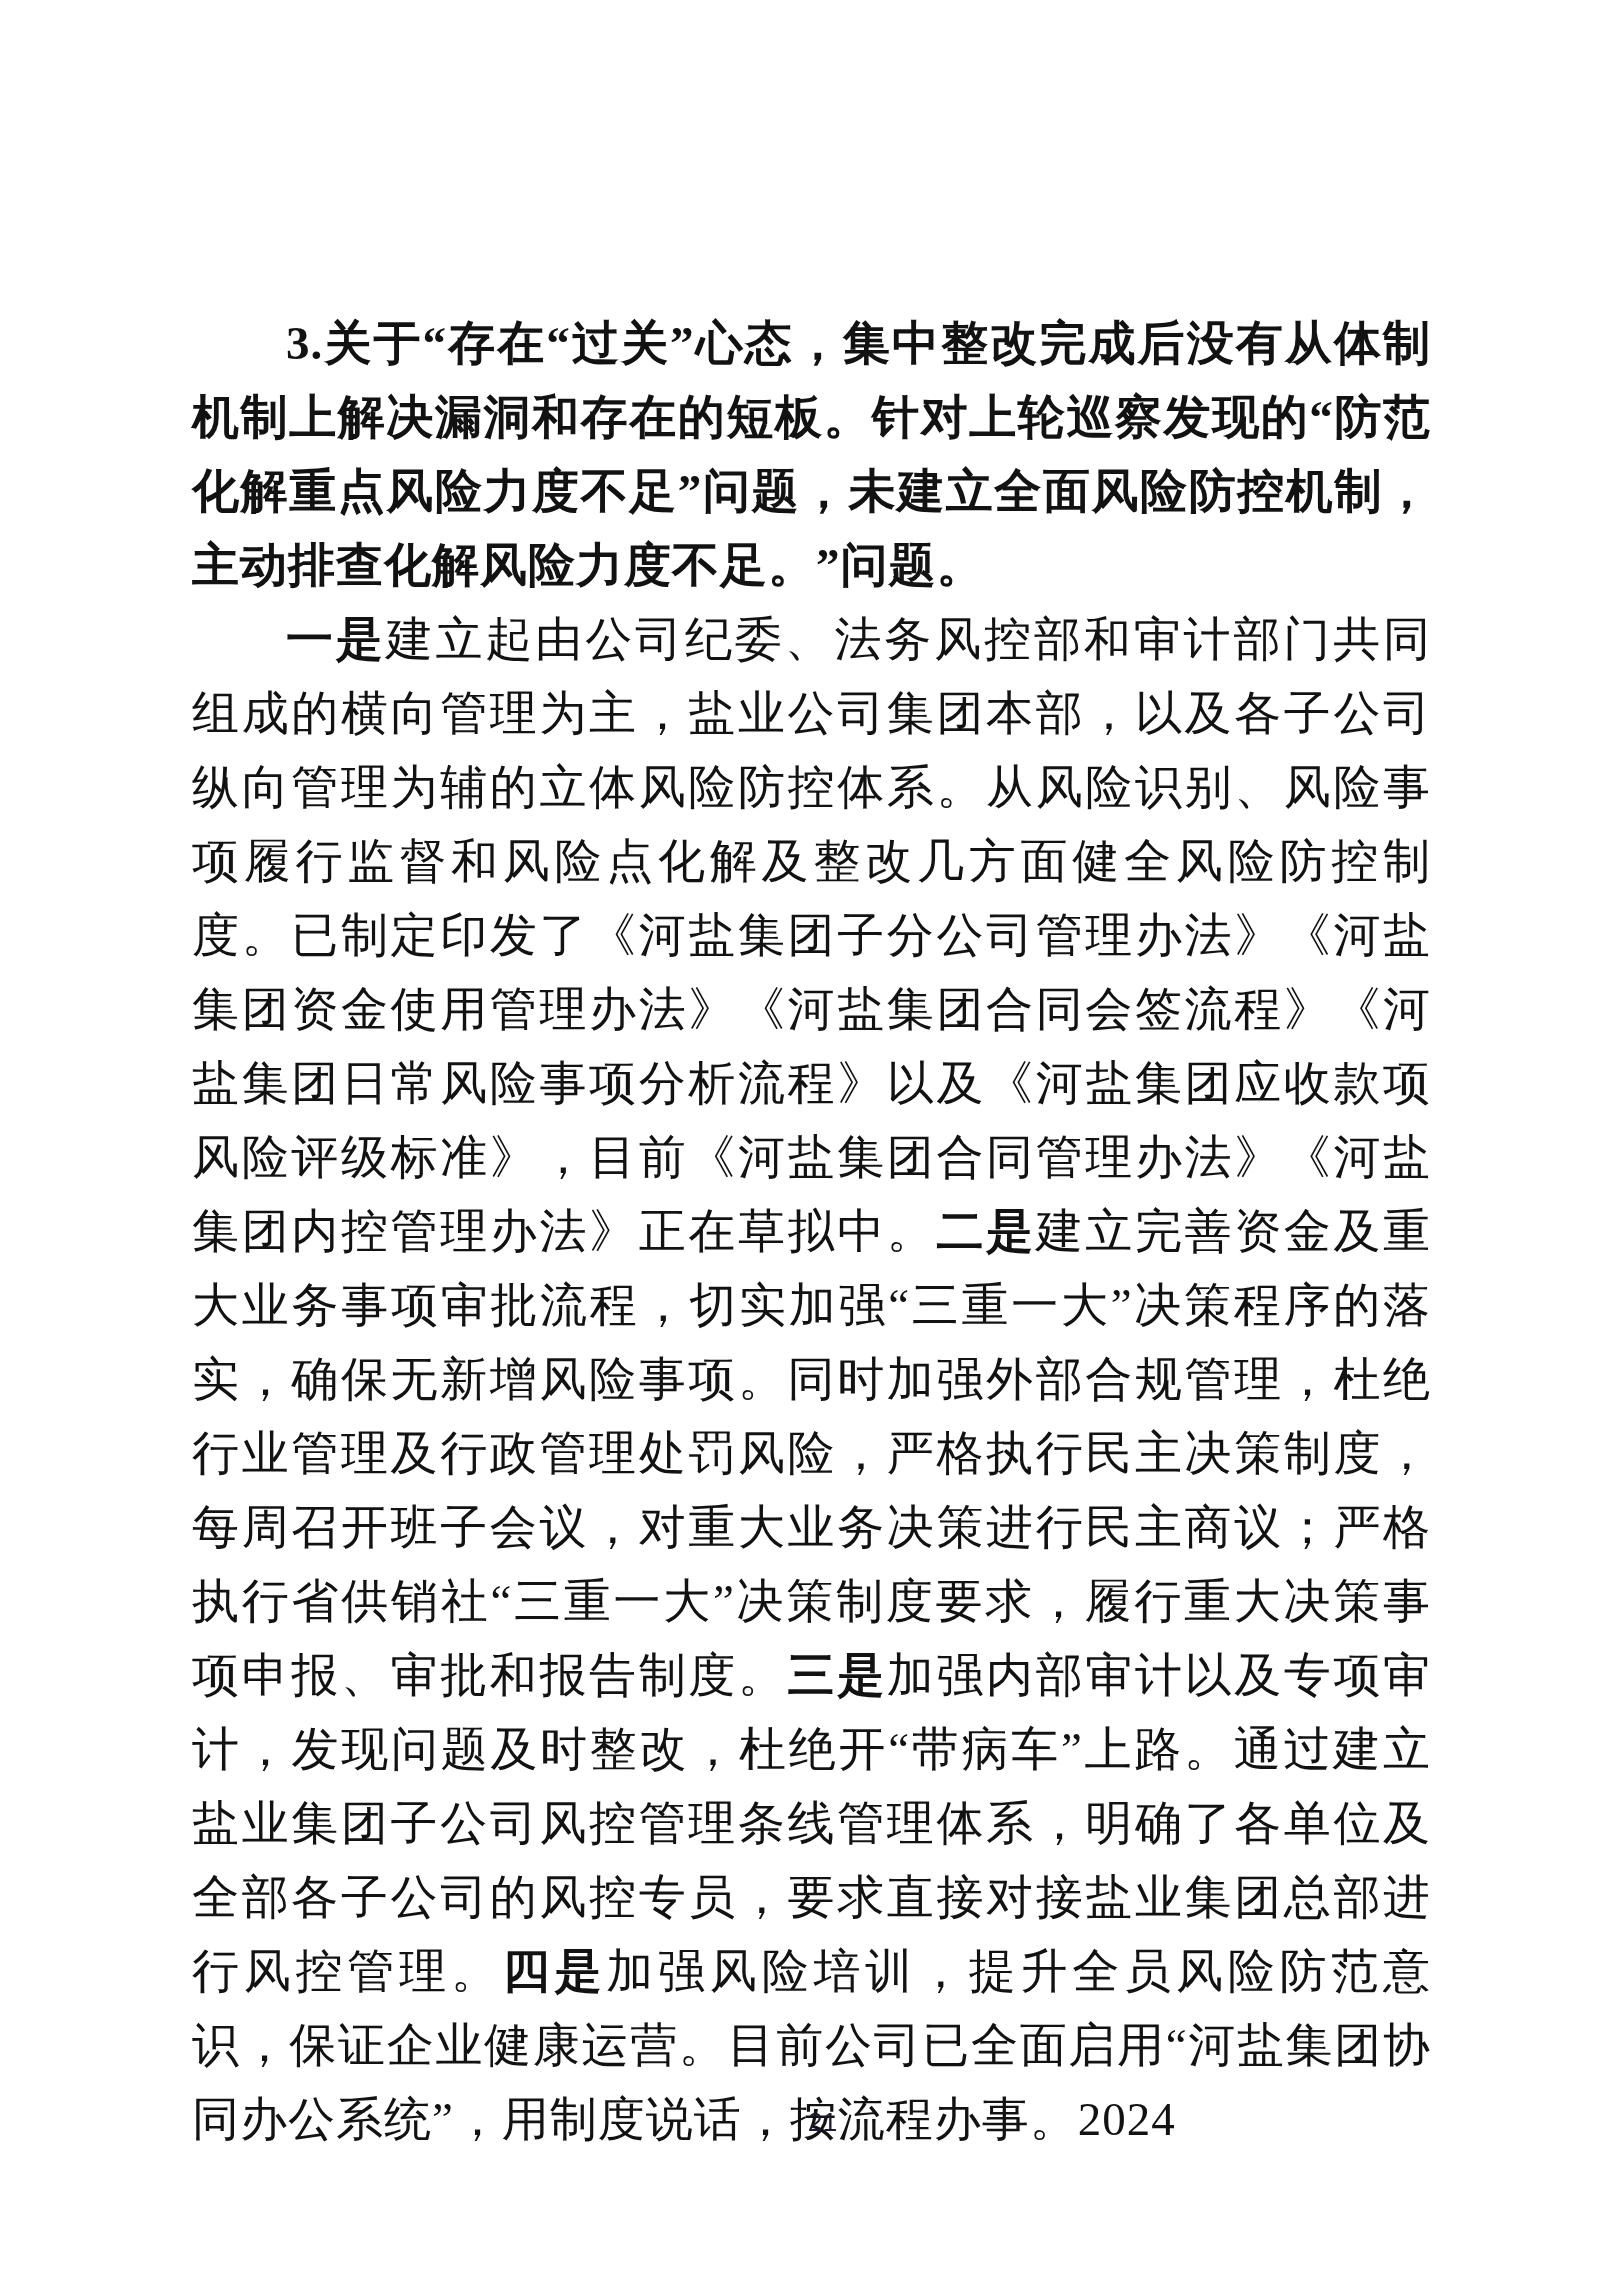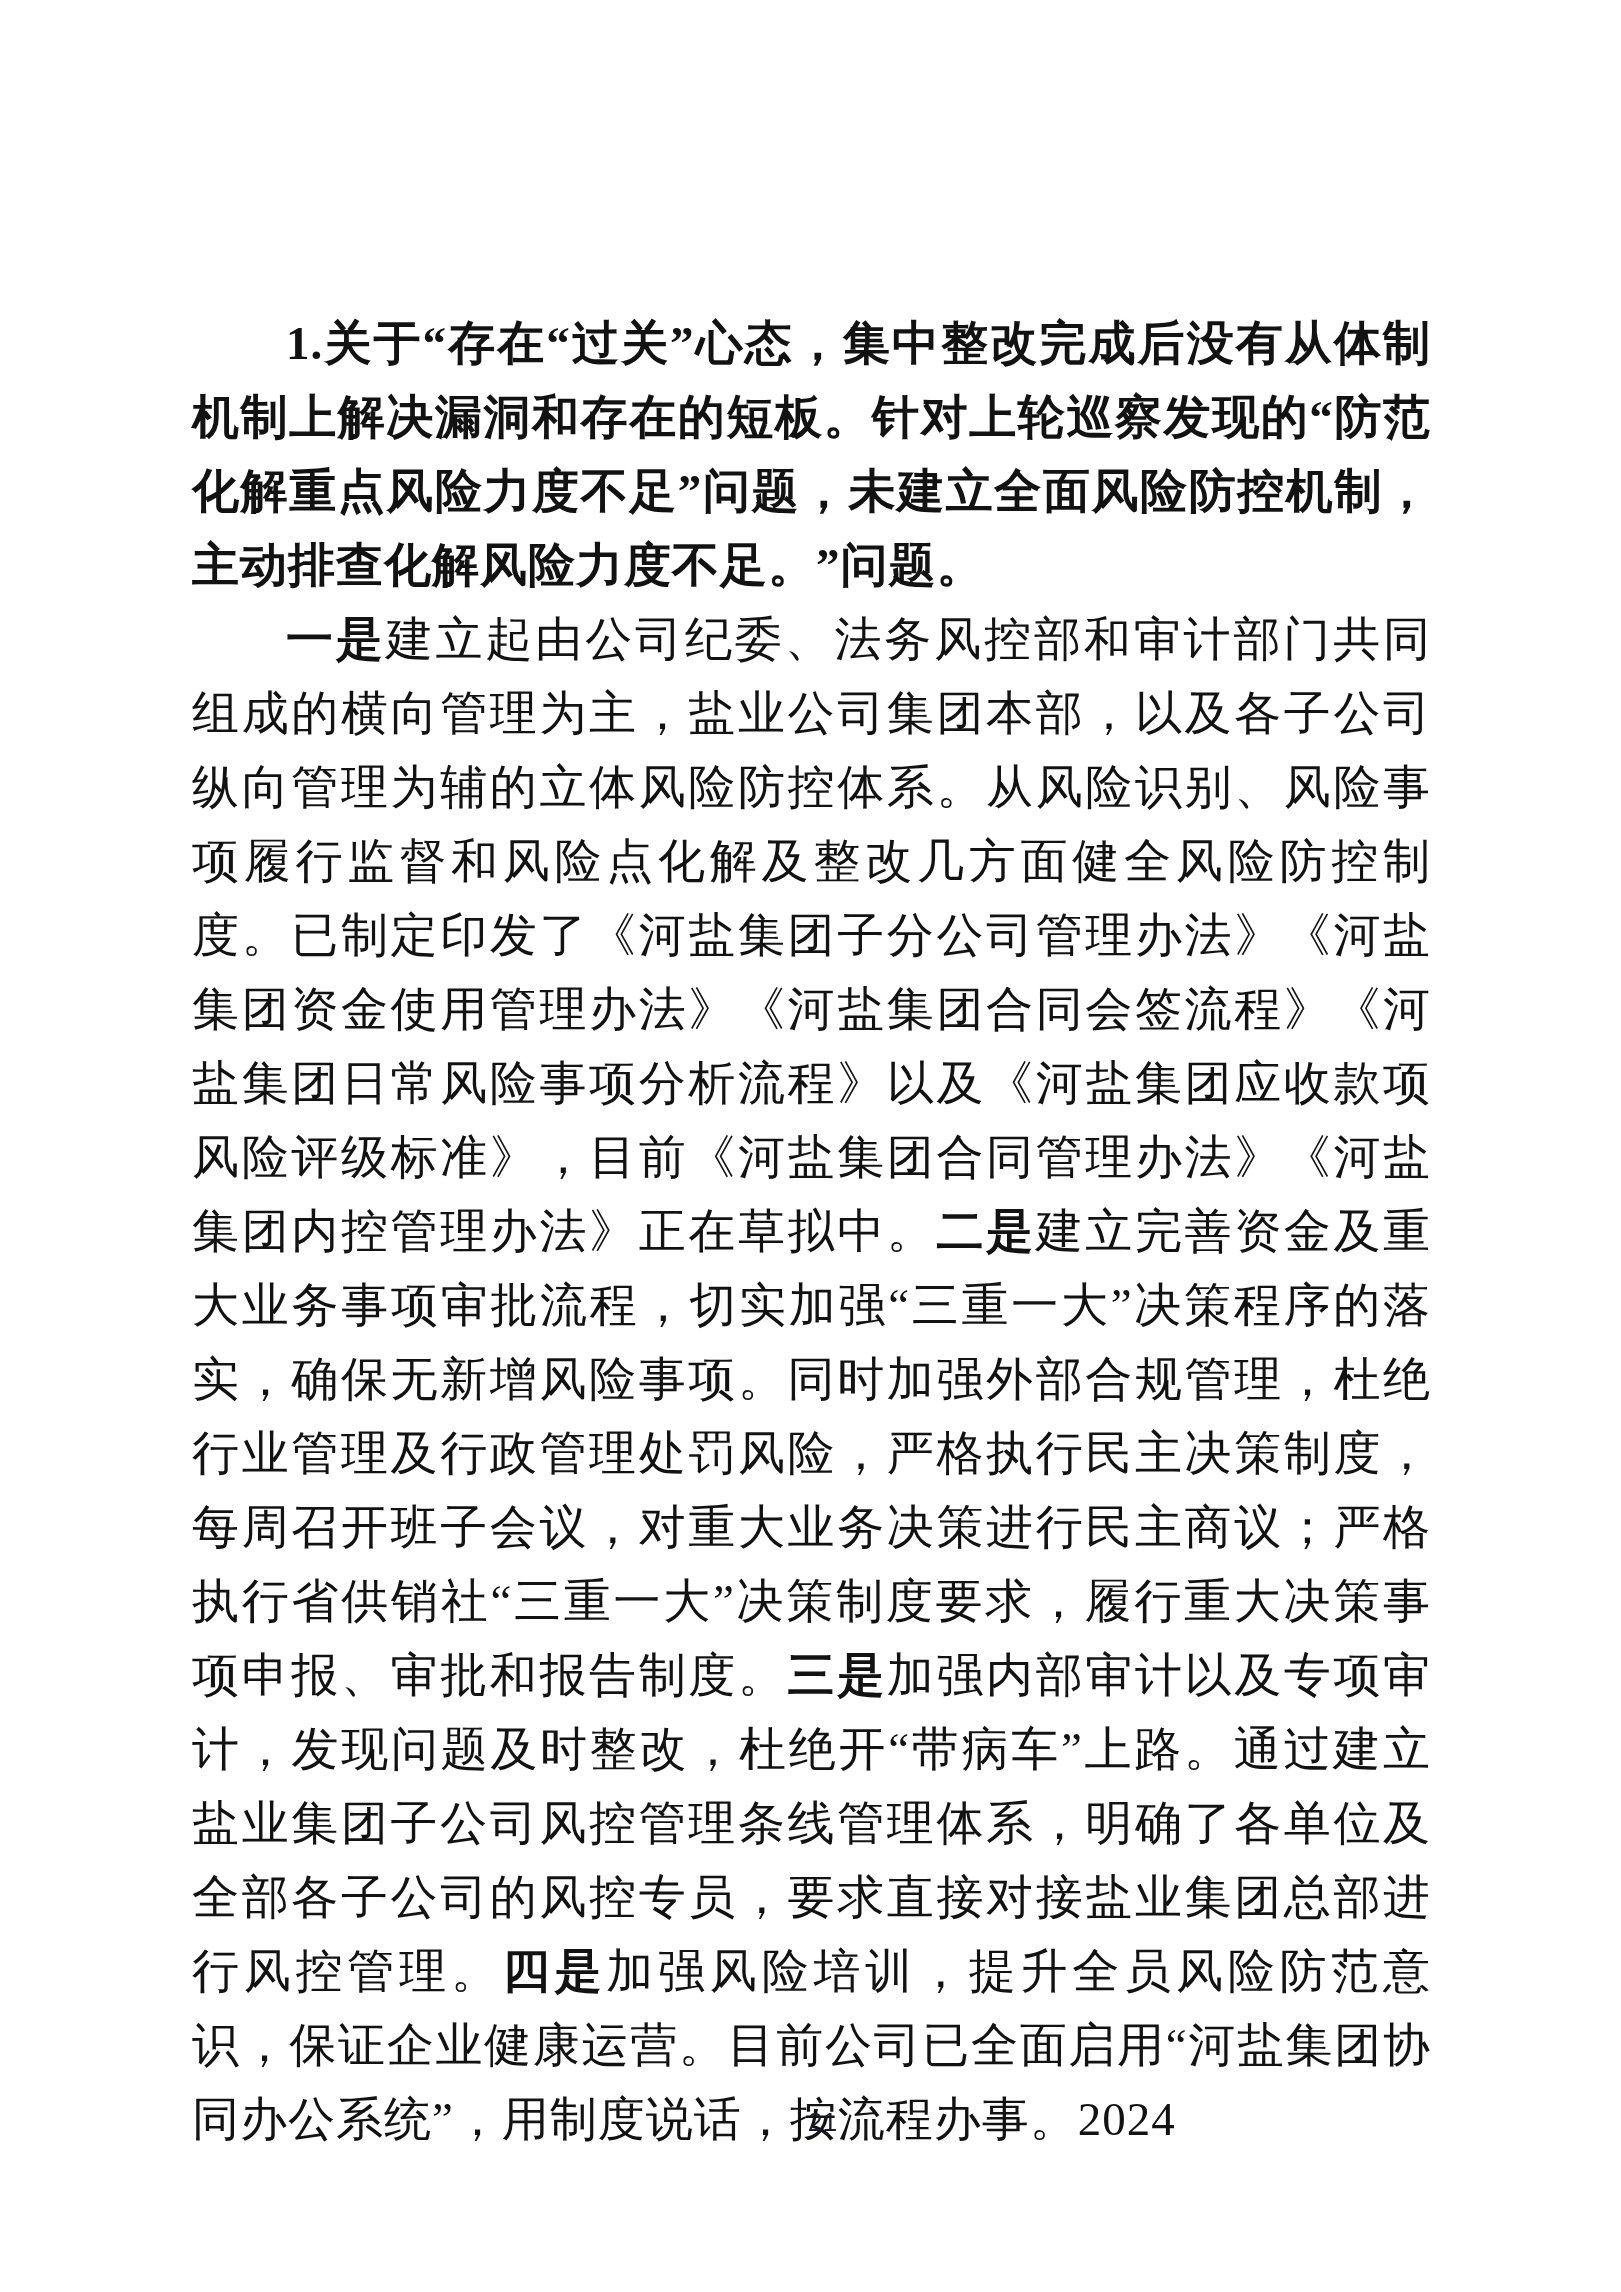--- a/index.html
+++ b/index.html
@@ -46,20 +46,20 @@
     font-family: "Liberation Sans", sans-serif;
     font-size: 26.5px;
     color: #1b1b2f;
   }
 </style>
 </head>
 <body>
 
 <div class="page">
   <div class="content">
-    <p class="para para-heading">1.关于“存在“过关”心态，集中整改完成后没有从体制机制上解决漏洞和存在的短板。针对上轮巡察发现的“防范化解重点风险力度不足”问题，未建立全面风险防控机制，主动排查化解风险力度不足。”问题。</p>
+    <p class="para para-heading">3.关于“存在“过关”心态，集中整改完成后没有从体制机制上解决漏洞和存在的短板。针对上轮巡察发现的“防范化解重点风险力度不足”问题，未建立全面风险防控机制，主动排查化解风险力度不足。”问题。</p>
     <p class="para"><span style="font-weight: bold;">一是</span><span>建立起由公司纪委、法务风控部和审计部门共同组成的横向管理为主，盐业公司集团本部，以及各子公司纵向管理为辅的立体风险防控体系。从风险识别、风险事项履行监督和风险点化解及整改几方面健全风险防控制度。已制定印发了《河盐集团子分公司管理办法》《河盐集团资金使用管理办法》《河盐集团合同会签流程》《河盐集团日常风险事项分析流程》以及《河盐集团应收款项风险评级标准》，目前《河盐集团合同管理办法》《河盐集团内控管理办法》正在草拟中。</span><span style="font-weight: bold;">二是</span><span>建立完善资金及重大业务事项审批流程，切实加强“三重一大”决策程序的落实，确保无新增风险事项。同时加强外部合规管理，杜绝行业管理及行政管理处罚风险，严格执行民主决策制度，每周召开班子会议，对重大业务决策进行民主商议；严格执行省供销社“三重一大”决策制度要求，履行重大决策事项申报、审批和报告制度。</span><span style="font-weight: bold;">三是</span><span>加强内部审计以及专项审计，发现问题及时整改，杜绝开“带病车”上路。通过建立盐业集团子公司风控管理条线管理体系，明确了各单位及全部各子公司的风控专员，要求直接对接盐业集团总部进行风控管理。</span><span style="font-weight: bold;">四是</span><span>加强风险培训，提升全员风险防范意识，保证企业健康运营。目前公司已全面启用“河盐集团协同办公系统”，用制度说话，按流程办事。2024</span></p>
   </div>
   <div class="page-footer">
     <span class="page-number">21</span>
   </div>
 </div>
 
 
 </body></html>

